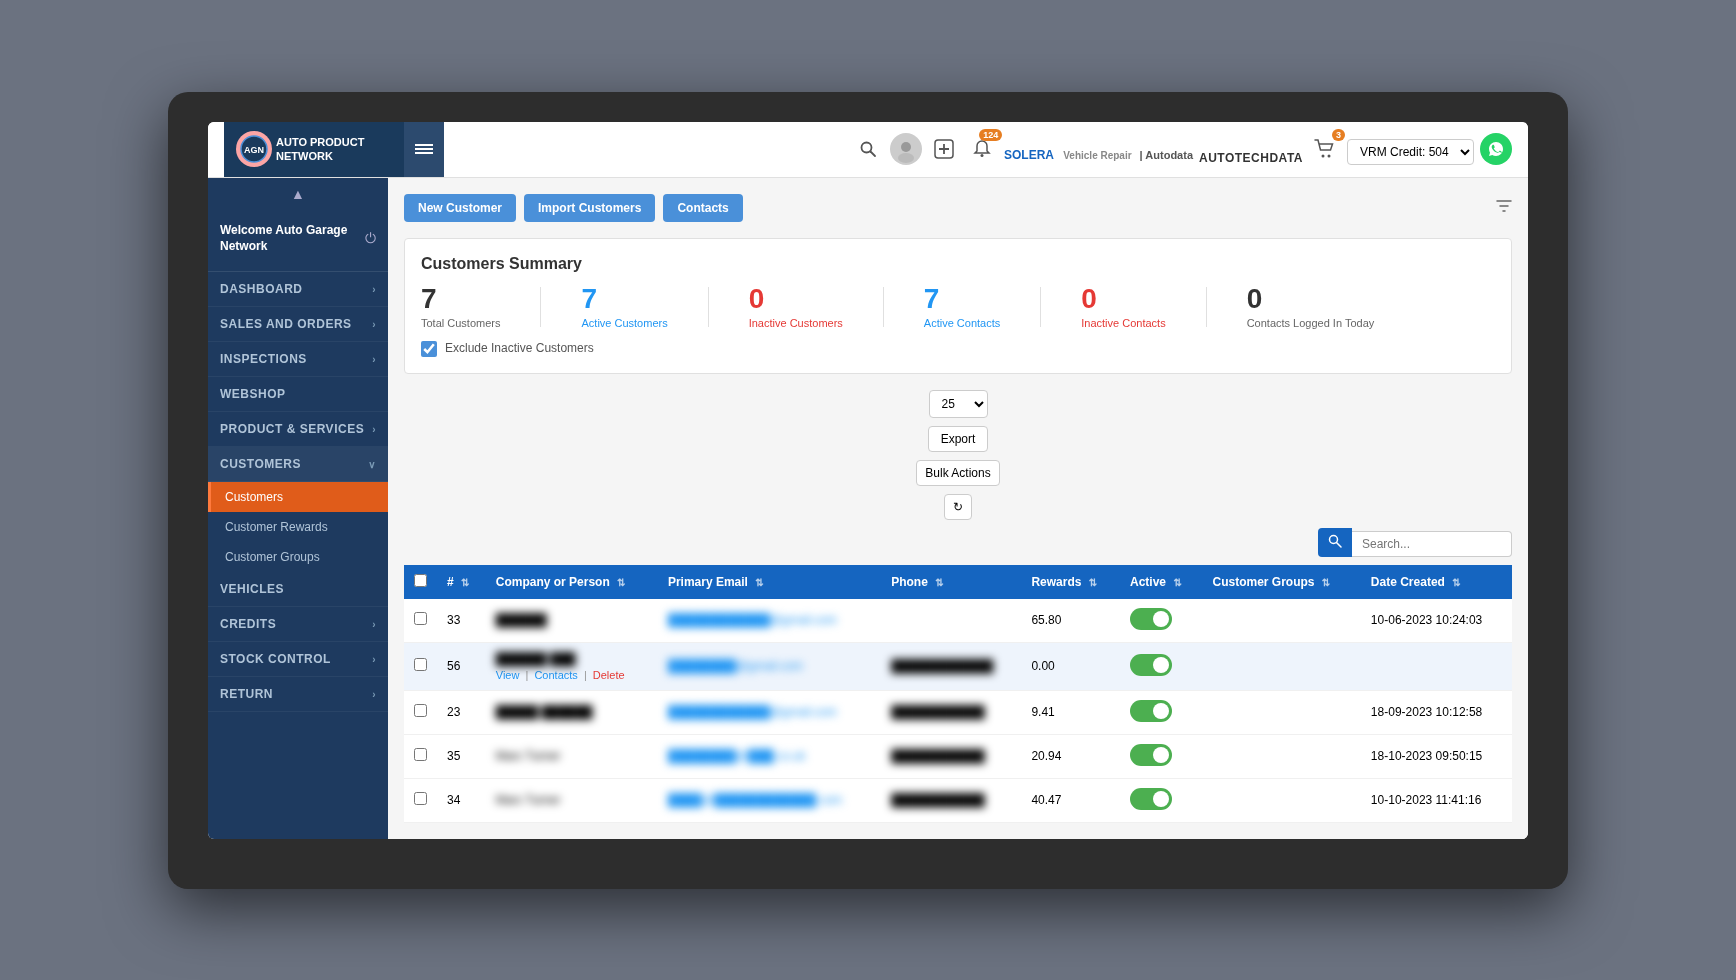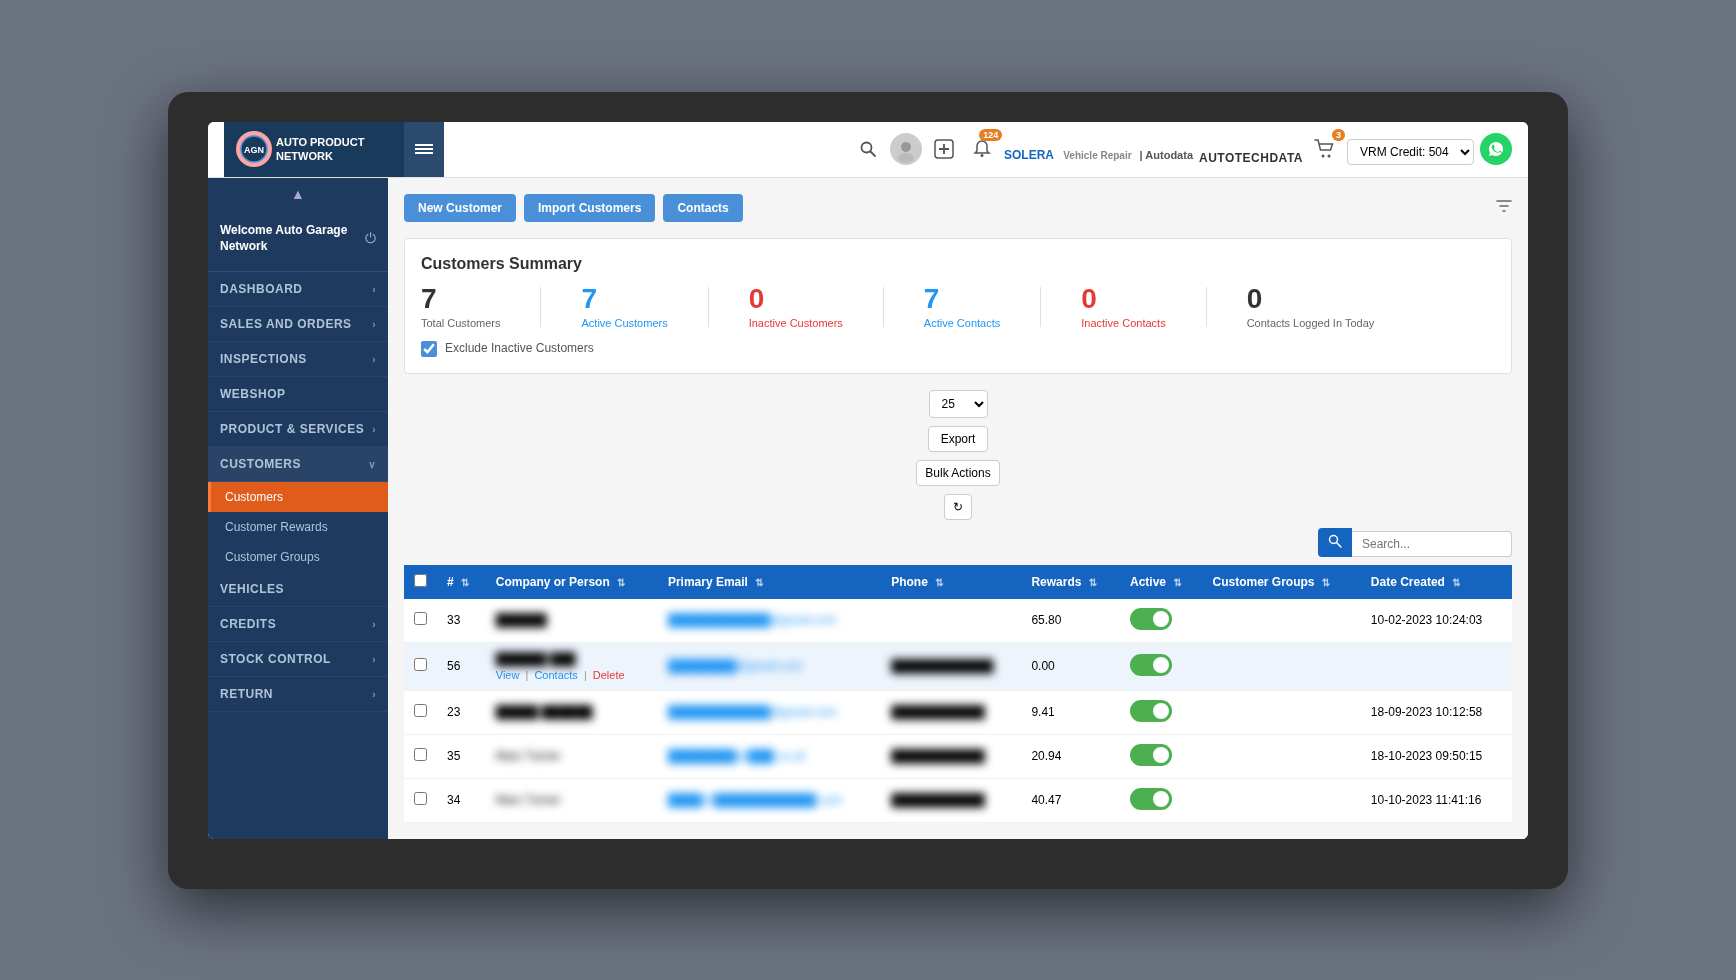--- a/index.html
+++ b/index.html
@@ -703,21 +703,21 @@
     </td>
     <td>33</td>
     <td><span class="blurred">██████</span></td>
     <td><span class="blurred" style="color:#2196f3">████████████@gmail.com</span></td>
     <td><span class=""></span></td>
     <td>65.80</td>
     <td>
       <div class="toggle-on"></div>
     </td>
     <td></td>
-    <td>10-02-2023 10:24:03</td>
+    <td>10-06-2023 10:24:03</td>
   </tr>
               <tr class="hovered">
     <td class="td-check">
       <input type="checkbox" style="">
     </td>
     <td>56</td>
     <td><div class="blurred" style="display:inline">██████ ███</div>
        <div class="row-actions">
          <a>View</a>
          <span class="sep">|</span>

